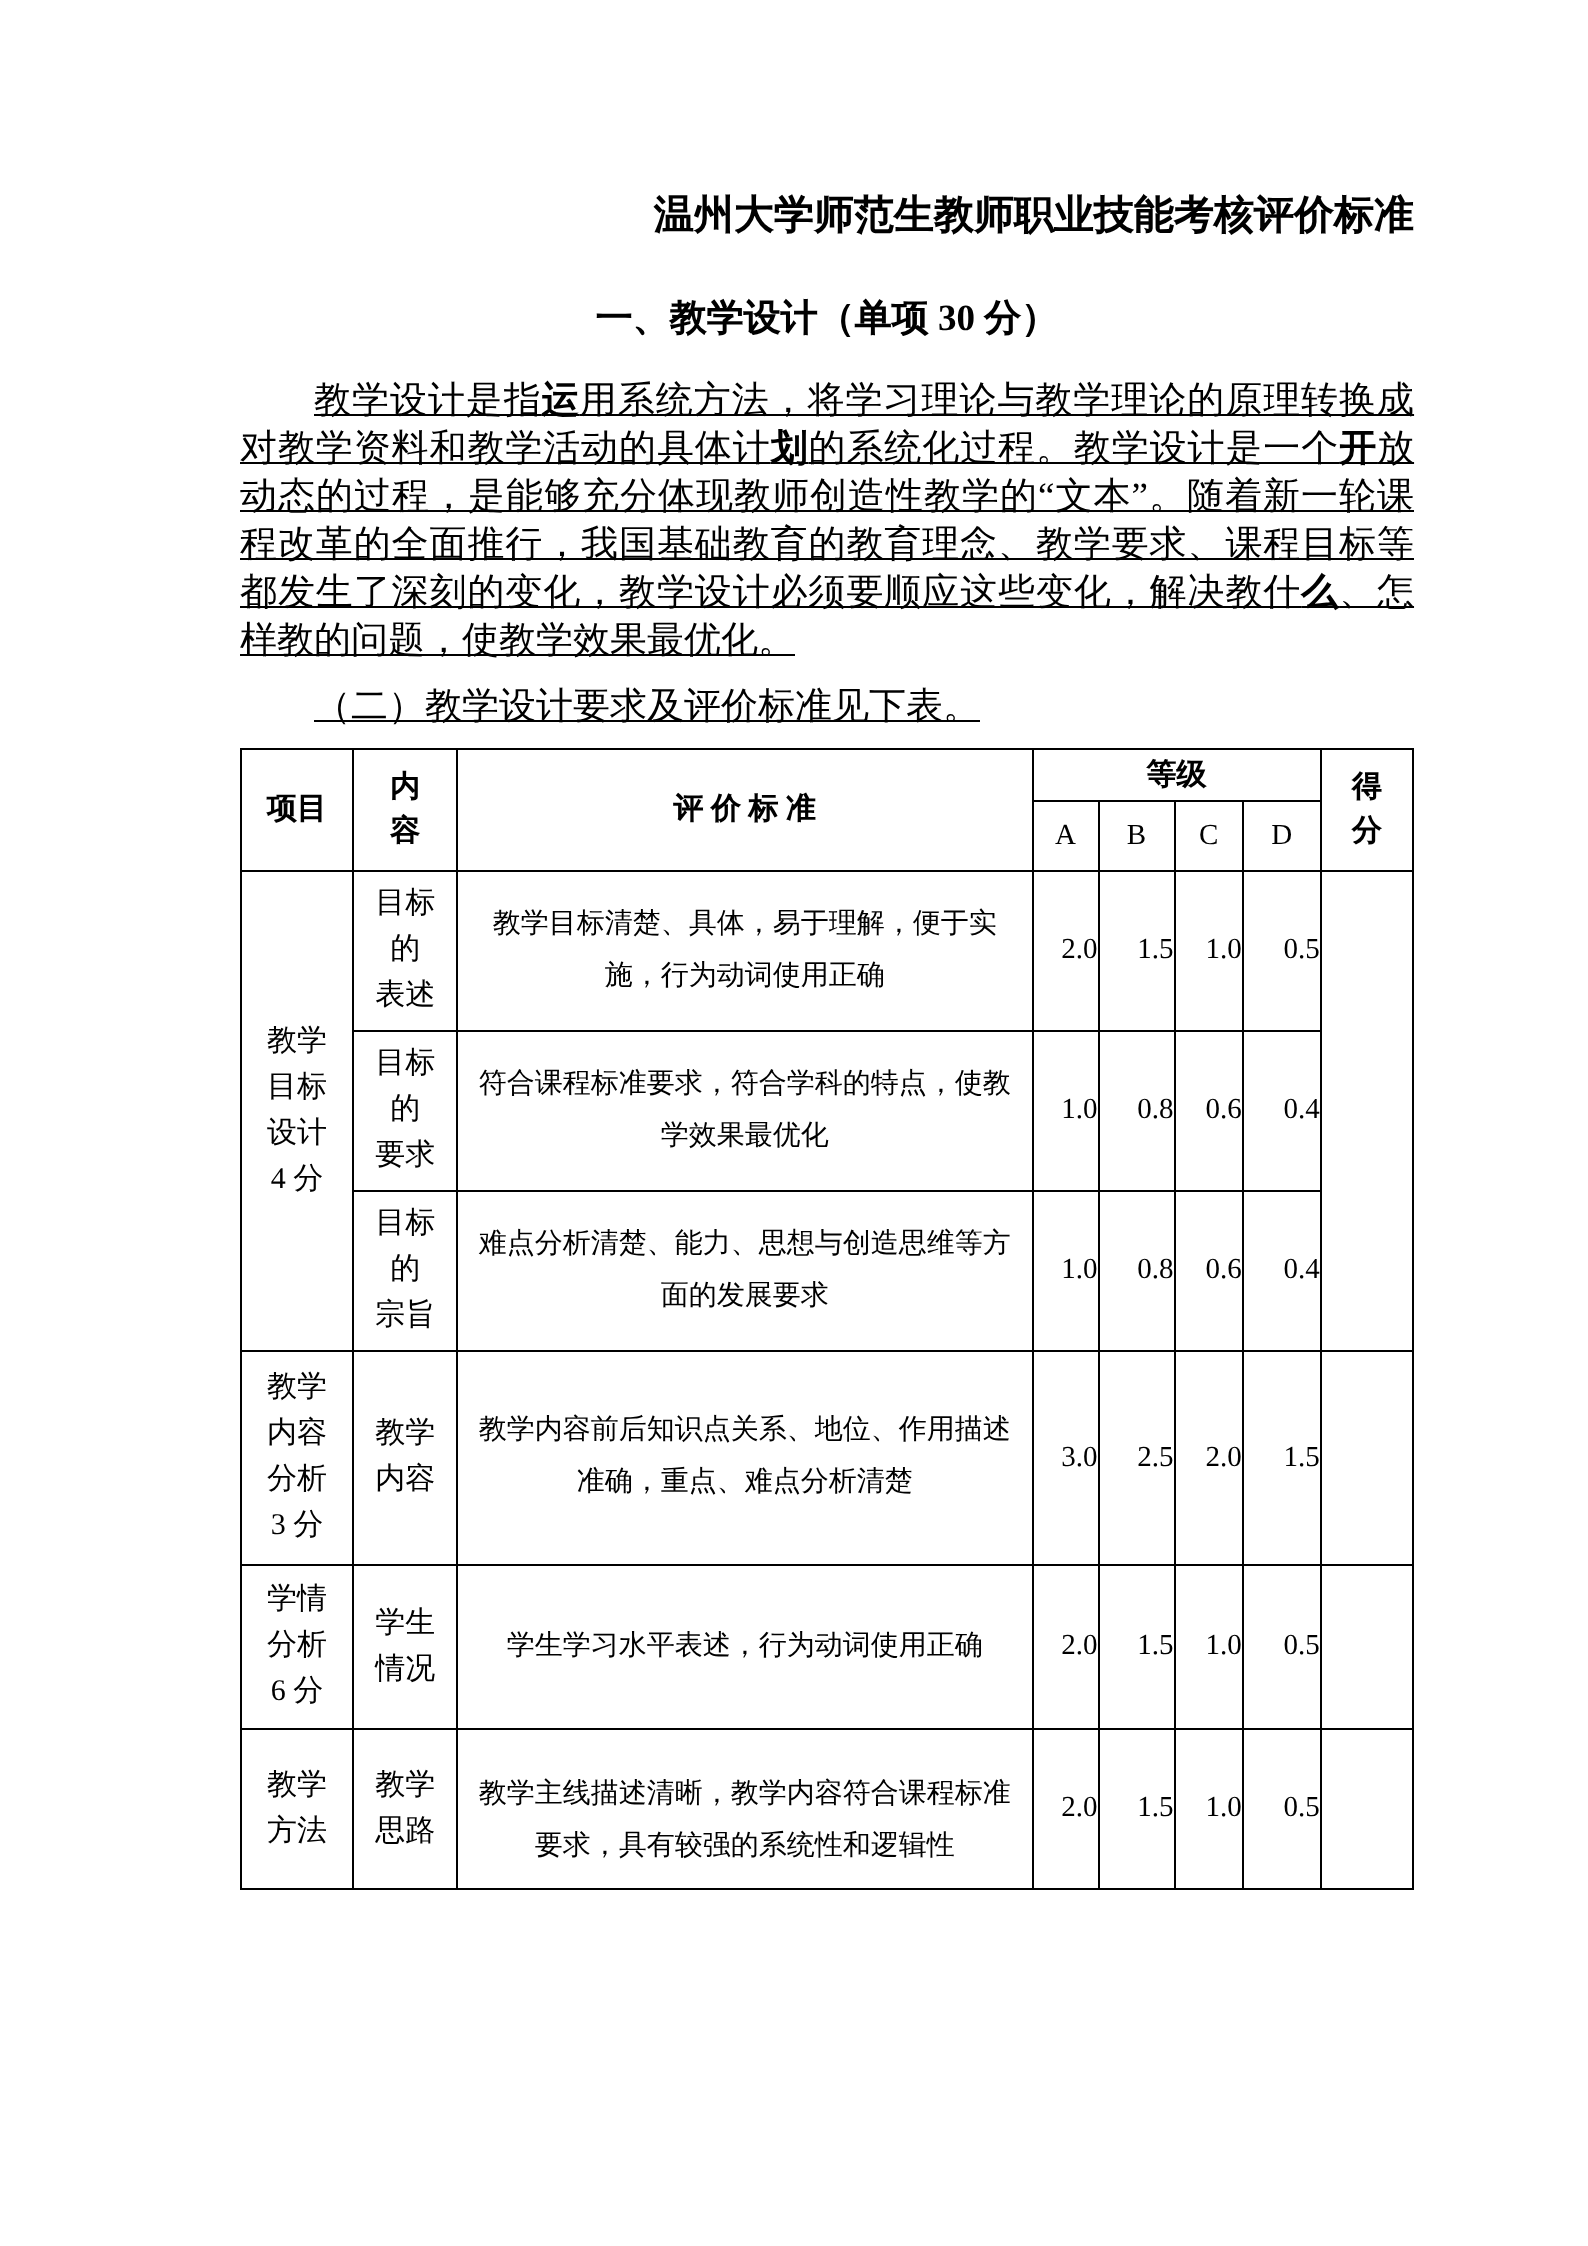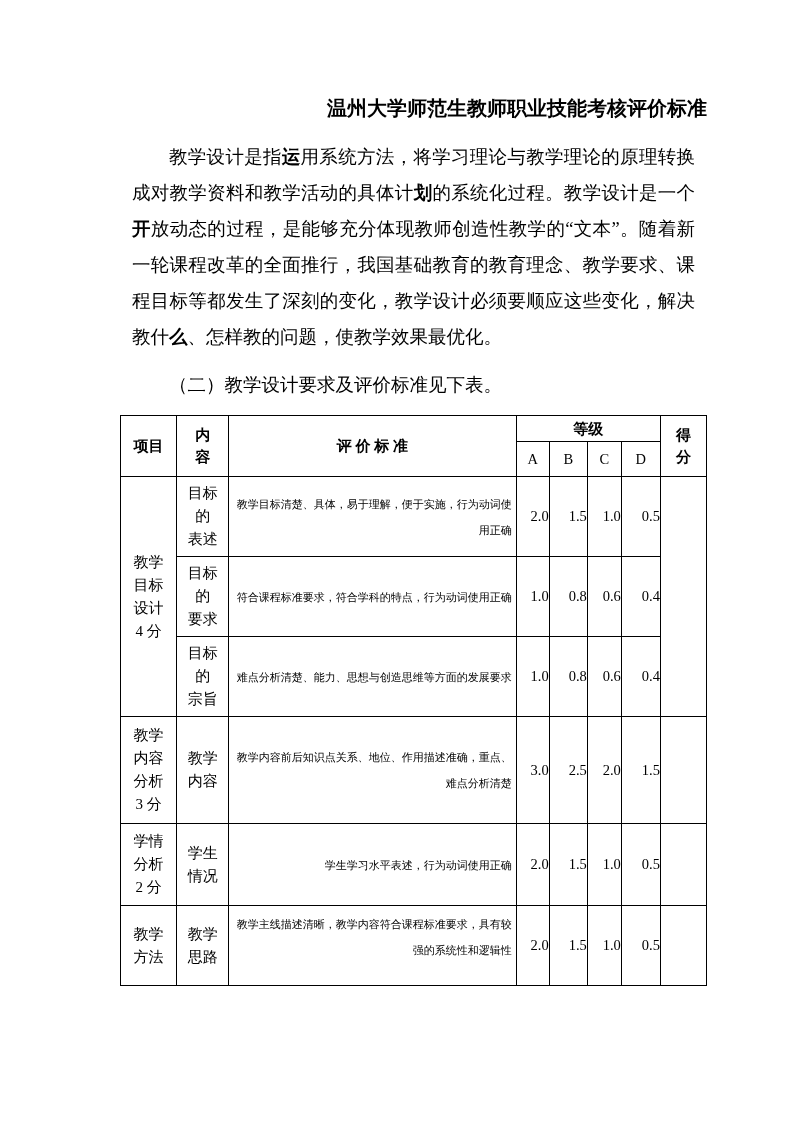--- a/index.html
+++ b/index.html
@@ -13,22 +13,22 @@
 
   .doc-title {
     font-size:20px; font-weight:bold; text-align:right;
     margin:93px 0 0 0; line-height:30px;
   }
   .section-heading {
     font-size:18.5px; font-weight:bold; text-align:center;
     margin:25px 0 0 0; line-height:25px;
   }
   p.body-para {
-    font-size:18.5px; line-height:36px; margin:12px;
-    text-align:justify; text-indent:37px;
+    font-size:18.5px; line-height:24px; margin:0;
+    text-align:justify; text-indent:37px;text-decoration:underline;
   }
   p.intro  { margin-top:16px; }
   p.para-1 { margin-top:7px; }
   p.para-2 { margin-top:9px; }
   .bold { font-weight:bold; }
 
   table.eval-table {
     border-collapse:collapse; table-layout:fixed;
     width:587px; margin-top:8px;
   }
@@ -40,34 +40,35 @@
     font-size:15px; font-weight:bold; text-align:center;
     line-height:22px; white-space:pre-line;
   }
   th.grade-letter { font-weight:normal; font-size:14.5px; }
   td.project-cell, td.content-cell {
     text-align:center; font-size:15px; line-height:23px;
     white-space:pre-line;
     margin-top:20px;
   }
   td.criteria-cell {
-    font-size:11px; line-height:26px; text-align:right;
+    font-size:14px; line-height:26px; text-align:center;
     padding:2px 4px 2px 4px;
   }
-  td.criteria-cell.valign-top { vertical-align:top; padding-top:5px; }
+  td.criteria-cell.valign-top { vertical-align:top; padding-top:20px; }
   td.grade-cell { text-align:right; font-size:14.5px; }
   td.score-cell { }
 </style>
 </head>
 <body>
 
 <div class="page">
 
   <div class="doc-title">温州大学师范生教师职业技能考核评价标准</div>
 
+  <div class="section-heading">一、教学设计（单项 30 分）</div>
 
   <p class="body-para intro"><span>教学设计是指</span><span class="bold">运</span><span>用系统方法，将学习理论与教学理论的原理转换成对教学资料和教学活动的具体计</span><span class="bold">划</span><span>的系统化过程。教学设计是一个</span><span class="bold">开</span><span>放动态的过程，是能够充分体现教师创造性教学的“文本”。随着新一轮课程改革的全面推行，我国基础教育的教育理念、教学要求、课程目标等都发生了深刻的变化，教学设计必须要顺应这些变化，解决教什</span><span class="bold">么</span><span>、怎样教的问题，使教学效果最优化。</span></p>
 
 
   <p class="body-para para-2">（二）教学设计要求及评价标准见下表。</p>
 
   <table class="eval-table">
     <colgroup>
       <col style="width:56px">
         <col style="width:52px">
@@ -108,21 +109,21 @@
           <td class="grade-cell">2.0</td>
           <td class="grade-cell">1.5</td>
           <td class="grade-cell">1.0</td>
           <td class="grade-cell">0.5</td>
           <td class="score-cell" rowspan="3"></td>
         </tr>
         <tr style="height: 80px;">
           <td class="content-cell">目标
 的
 要求</td>
-          <td class="criteria-cell">符合课程标准要求，符合学科的特点，行为动词使用正确</td>
+          <td class="criteria-cell">符合课程标准要求，符合学科的特点，使教学效果最优化</td>
           <td class="grade-cell">1.0</td>
           <td class="grade-cell">0.8</td>
           <td class="grade-cell">0.6</td>
           <td class="grade-cell">0.4</td>
         </tr>
         <tr style="height: 80px;">
           <td class="content-cell">目标
 的
 宗旨</td>
           <td class="criteria-cell">难点分析清楚、能力、思想与创造思维等方面的发展要求</td>
@@ -141,21 +142,21 @@
           <td class="criteria-cell">教学内容前后知识点关系、地位、作用描述准确，重点、难点分析清楚</td>
           <td class="grade-cell">3.0</td>
           <td class="grade-cell">2.5</td>
           <td class="grade-cell">2.0</td>
           <td class="grade-cell">1.5</td>
           <td class="score-cell" rowspan="1"></td>
         </tr>
         <tr style="height: 82px;">
           <td class="project-cell" rowspan="1">学情
 分析
-2 分</td>
+6 分</td>
           <td class="content-cell">学生
 情况</td>
           <td class="criteria-cell">学生学习水平表述，行为动词使用正确</td>
           <td class="grade-cell">2.0</td>
           <td class="grade-cell">1.5</td>
           <td class="grade-cell">1.0</td>
           <td class="grade-cell">0.5</td>
           <td class="score-cell" rowspan="1"></td>
         </tr>
         <tr style="height: 80px;">

